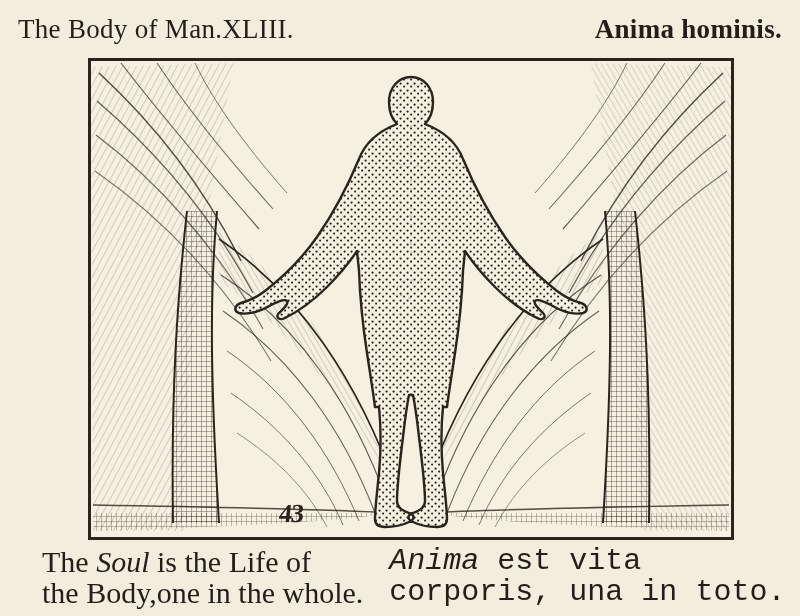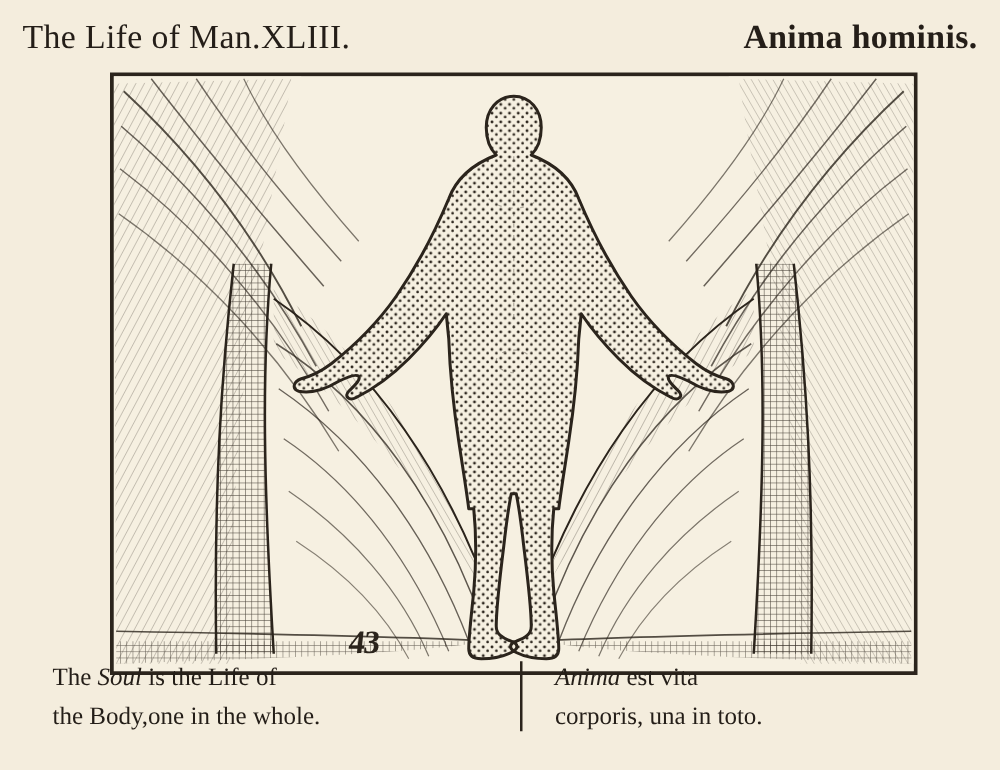--- a/index.html
+++ b/index.html
@@ -73,56 +73,58 @@
     font-family: "Liberation Serif", serif;
     transform: skewX(-6deg);
     letter-spacing: -1px;
   }
 
   
   .caption {
     position: absolute;
     left: 18px;
     right: 18px;
-    top: 527px;
+    top: 544px;
     height: 66px;
     display: flex;
-    font-size: 20px;
+    font-size: 30px;
     line-height: 31px;
+    align-items: center;
   }
   .caption .col {
     position: relative;
   }
   .caption .col.en {
     width: 398px;
     padding-left: 24px;
     box-sizing: border-box;
     text-align: left;
   }
   .caption .col.la {
     flex: 1;
     padding-left: 26px;
     box-sizing: border-box;
+    font-family: Liberation Mono, monospace;
   }
   .divider {
     width: 2px;
     background: #2b241c;
     margin: 2px 0 8px 0;
     height: 56px;
   }
   .it { font-style: italic; }
   .cap-line { white-space: nowrap; display: block; }
 </style>
 </head>
 <body>
 
 <div class="page">
 
   <div class="header">
-    <span class="left">The Life of Man.</span>
+    <span class="left">The Body of Man.</span>
     <span class="mid">XLIII.</span>
     <span class="right">Anima hominis.</span>
   </div>
 
   <div class="plate">
     <div class="plate-inner">
       <svg viewBox="0 0 640 476" preserveAspectRatio="none">
         <defs>
           <pattern id="hatchA" width="6" height="6" patternUnits="userSpaceOnUse" patternTransform="rotate(28)">
             <rect width="6" height="6" fill="none"></rect>

